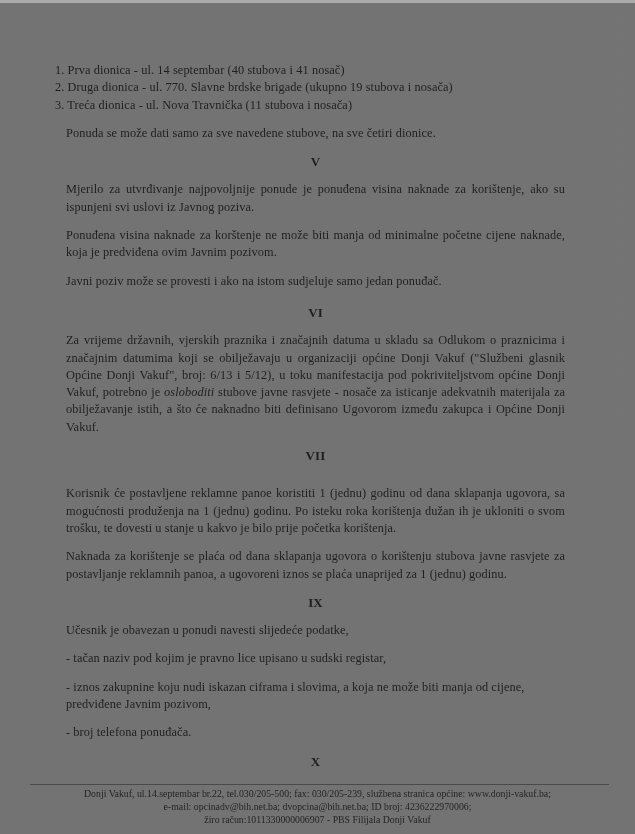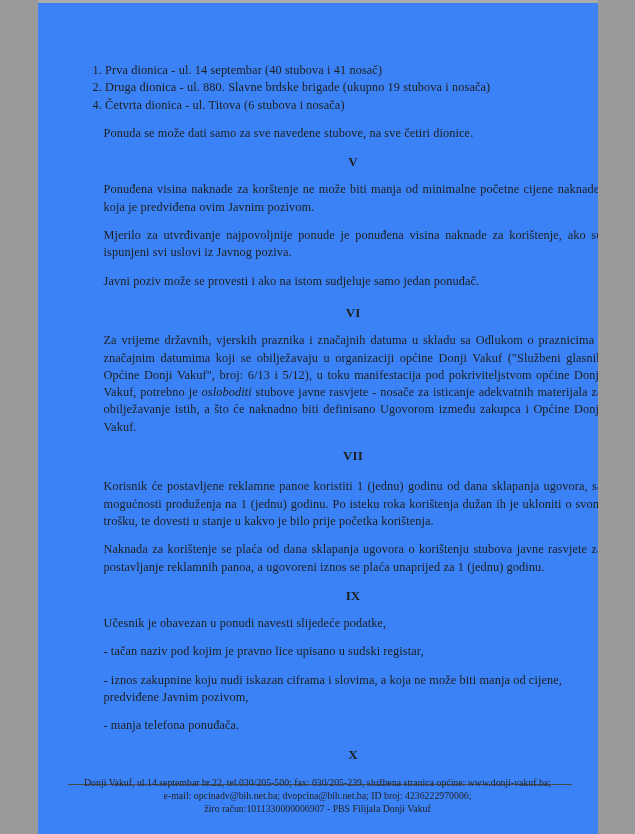--- a/index.html
+++ b/index.html
@@ -1,21 +1,21 @@
 <!DOCTYPE html>
 <html><head>
 <meta charset="utf-8">
 <style>
   html, body { margin: 0; padding: 0; background: #9a9a9a; }
   .page {
     position: relative;
-    width: 560px;
+    width: 635px;
     height: 834px;
     margin: 0 auto;
-    background: #3b82f6;
+    background: #737373;
     overflow: hidden;
     font-family: "Liberation Serif", "DejaVu Serif", serif;
     color: #1f1f1f;
   }
   .scan-top-edge {
     position: absolute; top: 0; left: 0; right: 0; height: 3px;
     background: #ababab;
   }
   .scan-right-artifact {
     position: absolute; top: 4px; left: 616px; width: 5px; height: 420px;
@@ -40,29 +40,29 @@
   .just { text-align: justify; }
   .sec {
     text-align: center;
     font-weight: bold;
     font-size: 13px;
     line-height: 17.3px;
     margin: 0;
   }
   .sec-v    { margin-top: 10px; margin-bottom: 9px; }
   .sec-vi   { margin-top: 14px;  margin-bottom: 8px; }
-  .sec-vii  { margin-top: 9px;  margin-bottom: 14px; }
+  .sec-vii  { margin-top: 9px;  margin-bottom: 21px; }
   .sec-viii { margin-top: 8px;  margin-bottom: 9px; }
   .sec-ix   { margin-top: 9px;  margin-bottom: 9px; }
   .sec-x    { margin-top: 10px; }
   .gap-after { margin-bottom: 8px; }
   .italic { font-style: italic; font-family: Liberation Serif, serif; }
   .footer {
     position: absolute;
-    left: 0; right: 0; bottom: 19px;
+    left: 0; right: 0; bottom: 8px;
     text-align: center;
     font-size: 9.8px;
     line-height: 13px;
     color: #242424;
   }
   .footer-rule {
     position: absolute;
     left: 30px; right: 26px; bottom: 49px;
     border-top: 1.6px solid #4a4a4a;
   }
@@ -71,45 +71,45 @@
 <body>
 
 <div class="page">
   <div class="scan-top-edge"></div>
   <div class="scan-right-artifact"></div>
 
   <div class="content">
 
     <div>
       <div class="list-line">1. Prva dionica - ul. 14 septembar (40 stubova i 41 nosač)</div>
-      <div class="list-line">2. Druga dionica - ul. 880. Slavne brdske brigade (ukupno 19 stubova i nosača)</div>
-      <div class="list-line">4. Četvrta dionica - ul. Titova (6 stubova i nosača)</div>
+      <div class="list-line">2. Druga dionica - ul. 770. Slavne brdske brigade (ukupno 19 stubova i nosača)</div>
+      <div class="list-line">3. Treća dionica - ul. Nova Travnička (11 stubova i nosača)</div>
     </div>
 
     <p class="note">Ponuda se može dati samo za sve navedene stubove, na sve četiri dionice.</p>
 
     <h3 class="sec sec-v">V</h3>
+    <p class="just">Mjerilo za utvrđivanje najpovoljnije ponude je ponuđena visina naknade za korištenje, ako su ispunjeni svi uslovi iz Javnog poziva.</p>
     <p class="just">Ponuđena visina naknade za korštenje ne može biti manja od minimalne početne cijene naknade, koja je predviđena ovim Javnim pozivom.</p>
-    <p class="just">Mjerilo za utvrđivanje najpovoljnije ponude je ponuđena visina naknade za korištenje, ako su ispunjeni svi uslovi iz Javnog poziva.</p>
     <p>Javni poziv može se provesti i ako na istom sudjeluje samo jedan ponuđač.</p>
 
     <h3 class="sec sec-vi">VI</h3>
     <p class="just"><span>Za vrijeme državnih, vjerskih praznika i značajnih datuma u skladu sa Odlukom o praznicima i značajnim datumima koji se obilježavaju u organizaciji općine Donji Vakuf ("Službeni glasnik Općine Donji Vakuf", broj: 6/13 i 5/12), u toku manifestacija pod pokriviteljstvom općine Donji Vakuf, potrebno je </span><span class="italic">osloboditi</span><span> stubove javne rasvjete - nosače za isticanje adekvatnih materijala za obilježavanje istih, a što će naknadno biti definisano Ugovorom između zakupca i Općine Donji Vakuf.</span></p>
 
     <h3 class="sec sec-vii">VII</h3>
     <p class="just">Korisnik će postavljene reklamne panoe koristiti 1 (jednu) godinu od dana sklapanja ugovora, sa mogućnosti produženja na 1 (jednu) godinu. Po isteku roka korištenja dužan ih je ukloniti o svom trošku, te dovesti u stanje u kakvo je bilo prije početka korištenja.</p>
 
     <p class="just">Naknada za korištenje se plaća od dana sklapanja ugovora o korištenju stubova javne rasvjete za postavljanje reklamnih panoa, a ugovoreni iznos se plaća unaprijed za 1 (jednu) godinu.</p>
 
     <h3 class="sec sec-ix">IX</h3>
     <p>Učesnik je obavezan u ponudi navesti slijedeće podatke,</p>
     <div>
       <p>- tačan naziv pod kojim je pravno lice upisano u sudski registar,</p>
       <p>- iznos zakupnine koju nudi  iskazan ciframa i slovima, a koja ne može biti manja od cijene, predviđene Javnim pozivom,</p>
-      <p>- manja telefona ponuđača.</p>
+      <p>- broj telefona ponuđača.</p>
     </div>
 
     <h3 class="sec sec-x">X</h3>
   </div>
 
   <div class="footer-rule"></div>
   <div class="footer">
     <div>Donji Vakuf, ul.14.septembar br.22, tel.030/205-500; fax: 030/205-239, službena stranica općine: www.donji-vakuf.ba;</div>
     <div>e-mail: opcinadv@bih.net.ba; dvopcina@bih.net.ba; ID broj: 4236222970006;</div>
     <div>žiro račun:1011330000006907 - PBS Filijala Donji Vakuf</div>

